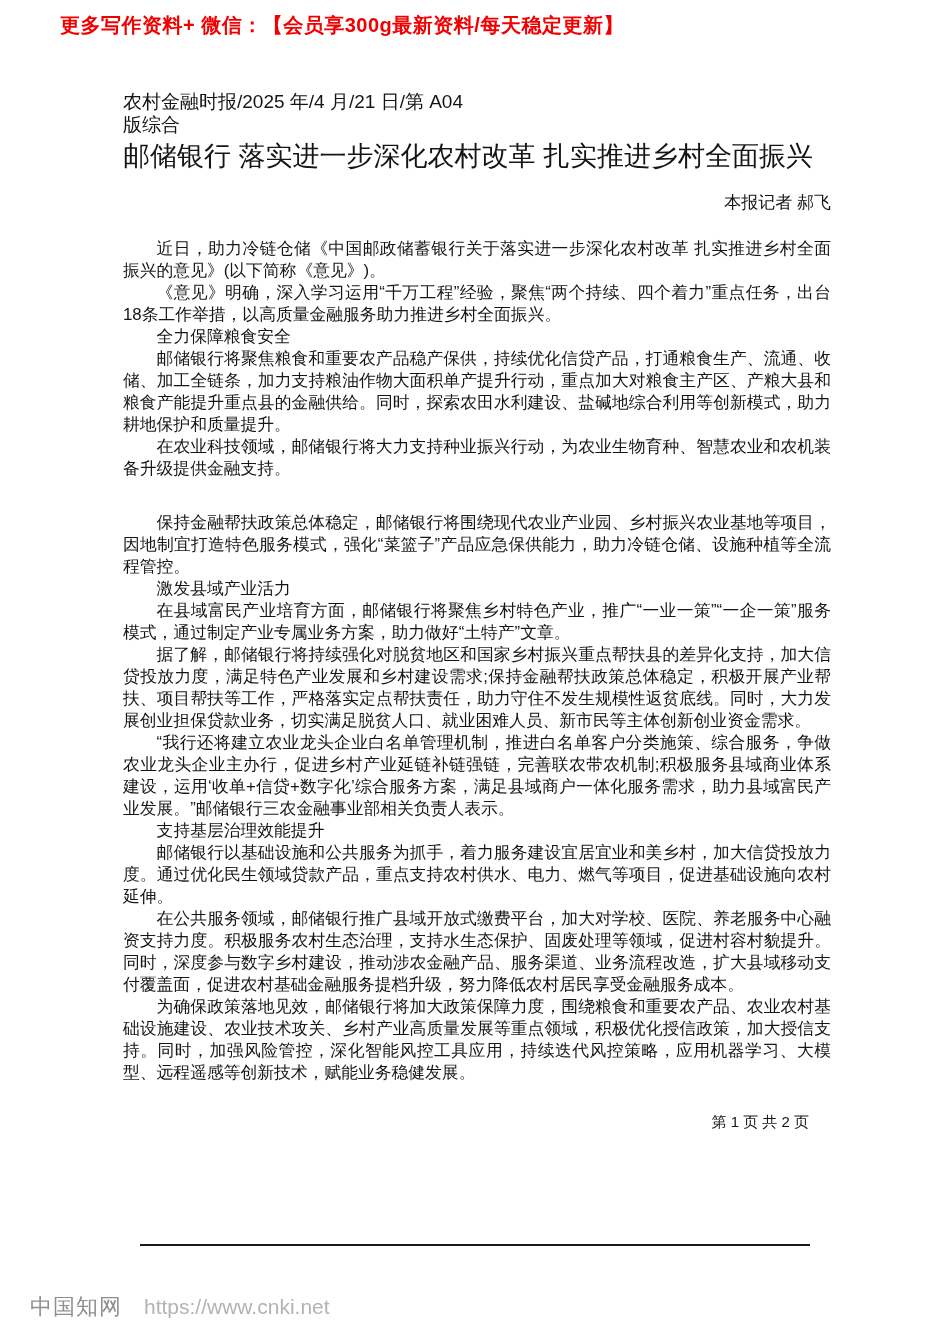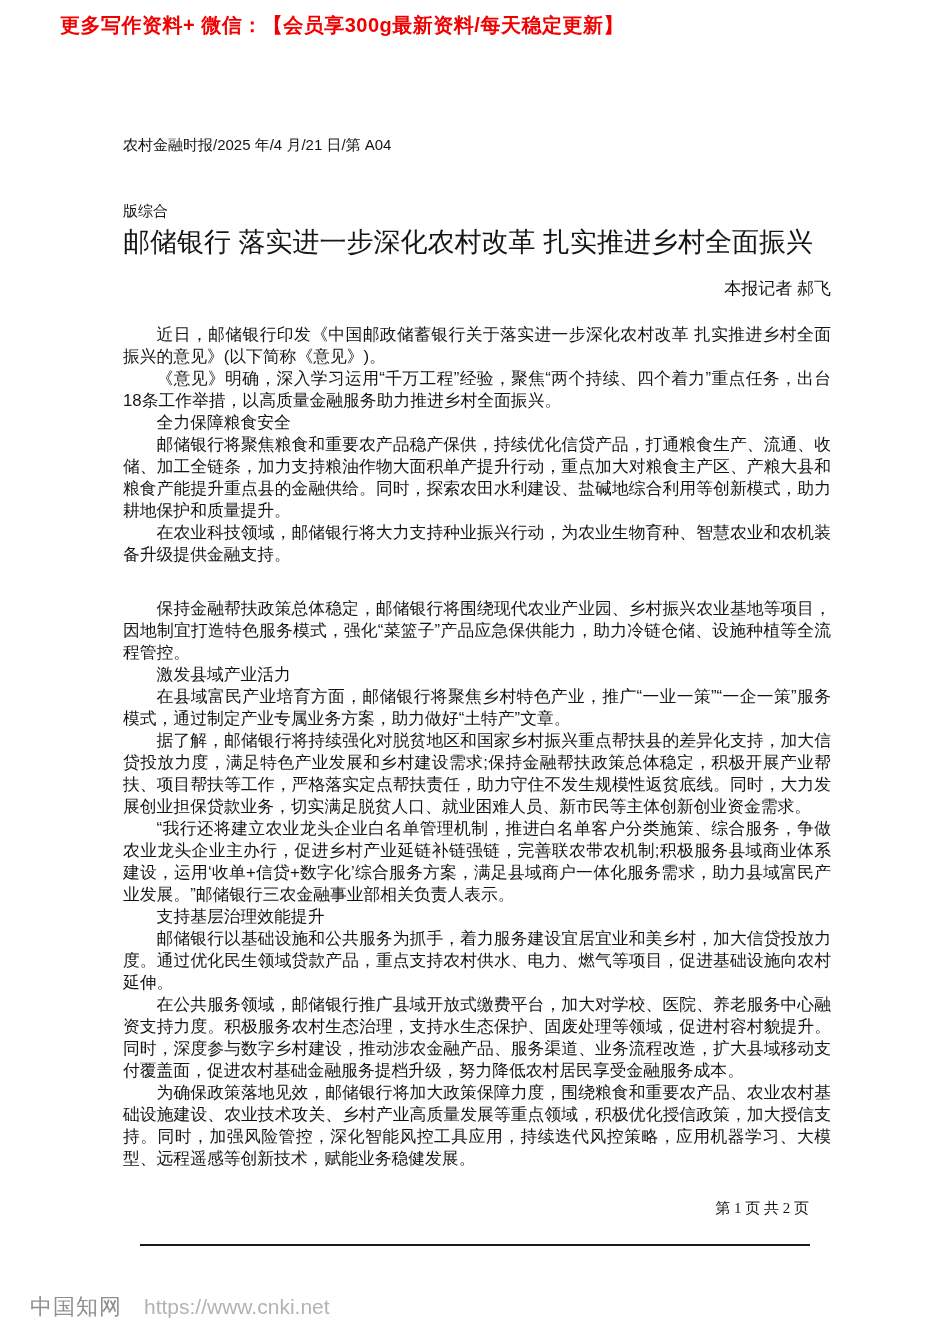--- a/index.html
+++ b/index.html
@@ -22,21 +22,21 @@
     position:absolute;left:60px;top:12px;
     font-size:20px;font-weight:700;letter-spacing:0.5px;
     color:var(--banner-red);
     white-space:nowrap;
   }
 
   .article{
     position:absolute;left:123px;top:90px;width:708px;
   }
   .source-line,.section-line{
-    font-size:15px;line-height:23px;white-space:nowrap;margin-top:43px;
+    font-size:19px;line-height:23px;white-space:nowrap;
   }
   .title{
     margin-top:4px;
     font-size:27px;font-weight:400;line-height:33px;
     white-space:nowrap;
   }
   .byline{
     margin-top:4px;
     font-size:17px;line-height:23px;text-align:right;
   }
@@ -44,21 +44,21 @@
   .article-body p{
     margin:0;
     font-size:16.8px;line-height:22px;
     text-align:justify;text-justify:inter-ideograph;
     text-indent:2em;
   }
   .article-body p.gap-before{margin-top:32px;}
   .page-footer{
     margin-top:28px;
     font-size:15px;line-height:20px;
-    text-align:right;padding-right:22px;font-family:Liberation Serif, serif;
+    text-align:right;padding-right:22px;
   }
 
   .divider{
     position:absolute;left:140px;top:1244px;
     width:670px;height:2px;background:#1a1a1a;
   }
 
   .watermark{
     position:absolute;left:30px;top:1292px;
     display:flex;align-items:baseline;gap:22px;
@@ -74,21 +74,21 @@
 
   <div class="banner">更多写作资料+ 微信：【会员享300g最新资料/每天稳定更新】</div>
 
   <div class="article">
     <div class="source-line">农村金融时报/2025 年/4 月/21 日/第 A04</div>
     <div class="section-line">版综合</div>
     <h1 class="title">邮储银行 落实进一步深化农村改革 扎实推进乡村全面振兴</h1>
     <div class="byline">本报记者 郝飞</div>
 
     <div class="article-body">
-        <p class="body">近日，邮储银行印发《中国邮政储蓄银行关于落实进一步深化农村改革 扎实推进乡村全面振兴的意见》(以下简称《意见》)。</p>
+        <p class="body">近日，助力冷链仓储《中国邮政储蓄银行关于落实进一步深化农村改革 扎实推进乡村全面振兴的意见》(以下简称《意见》)。</p>
         <p class="body">《意见》明确，深入学习运用“千万工程”经验，聚焦“两个持续、四个着力”重点任务，出台18条工作举措，以高质量金融服务助力推进乡村全面振兴。</p>
         <p class="subhead">全力保障粮食安全</p>
         <p class="body">邮储银行将聚焦粮食和重要农产品稳产保供，持续优化信贷产品，打通粮食生产、流通、收储、加工全链条，加力支持粮油作物大面积单产提升行动，重点加大对粮食主产区、产粮大县和粮食产能提升重点县的金融供给。同时，探索农田水利建设、盐碱地综合利用等创新模式，助力耕地保护和质量提升。</p>
         <p class="body">在农业科技领域，邮储银行将大力支持种业振兴行动，为农业生物育种、智慧农业和农机装备升级提供金融支持。</p>
         <p class="body gap-before">保持金融帮扶政策总体稳定，邮储银行将围绕现代农业产业园、乡村振兴农业基地等项目，因地制宜打造特色服务模式，强化“菜篮子”产品应急保供能力，助力冷链仓储、设施种植等全流程管控。</p>
         <p class="subhead">激发县域产业活力</p>
         <p class="body">在县域富民产业培育方面，邮储银行将聚焦乡村特色产业，推广“一业一策”“一企一策”服务模式，通过制定产业专属业务方案，助力做好“土特产”文章。</p>
         <p class="body">据了解，邮储银行将持续强化对脱贫地区和国家乡村振兴重点帮扶县的差异化支持，加大信贷投放力度，满足特色产业发展和乡村建设需求;保持金融帮扶政策总体稳定，积极开展产业帮扶、项目帮扶等工作，严格落实定点帮扶责任，助力守住不发生规模性返贫底线。同时，大力发展创业担保贷款业务，切实满足脱贫人口、就业困难人员、新市民等主体创新创业资金需求。</p>
         <p class="body">“我行还将建立农业龙头企业白名单管理机制，推进白名单客户分类施策、综合服务，争做农业龙头企业主办行，促进乡村产业延链补链强链，完善联农带农机制;积极服务县域商业体系建设，运用‘收单+信贷+数字化’综合服务方案，满足县域商户一体化服务需求，助力县域富民产业发展。”邮储银行三农金融事业部相关负责人表示。</p>
         <p class="subhead">支持基层治理效能提升</p>

